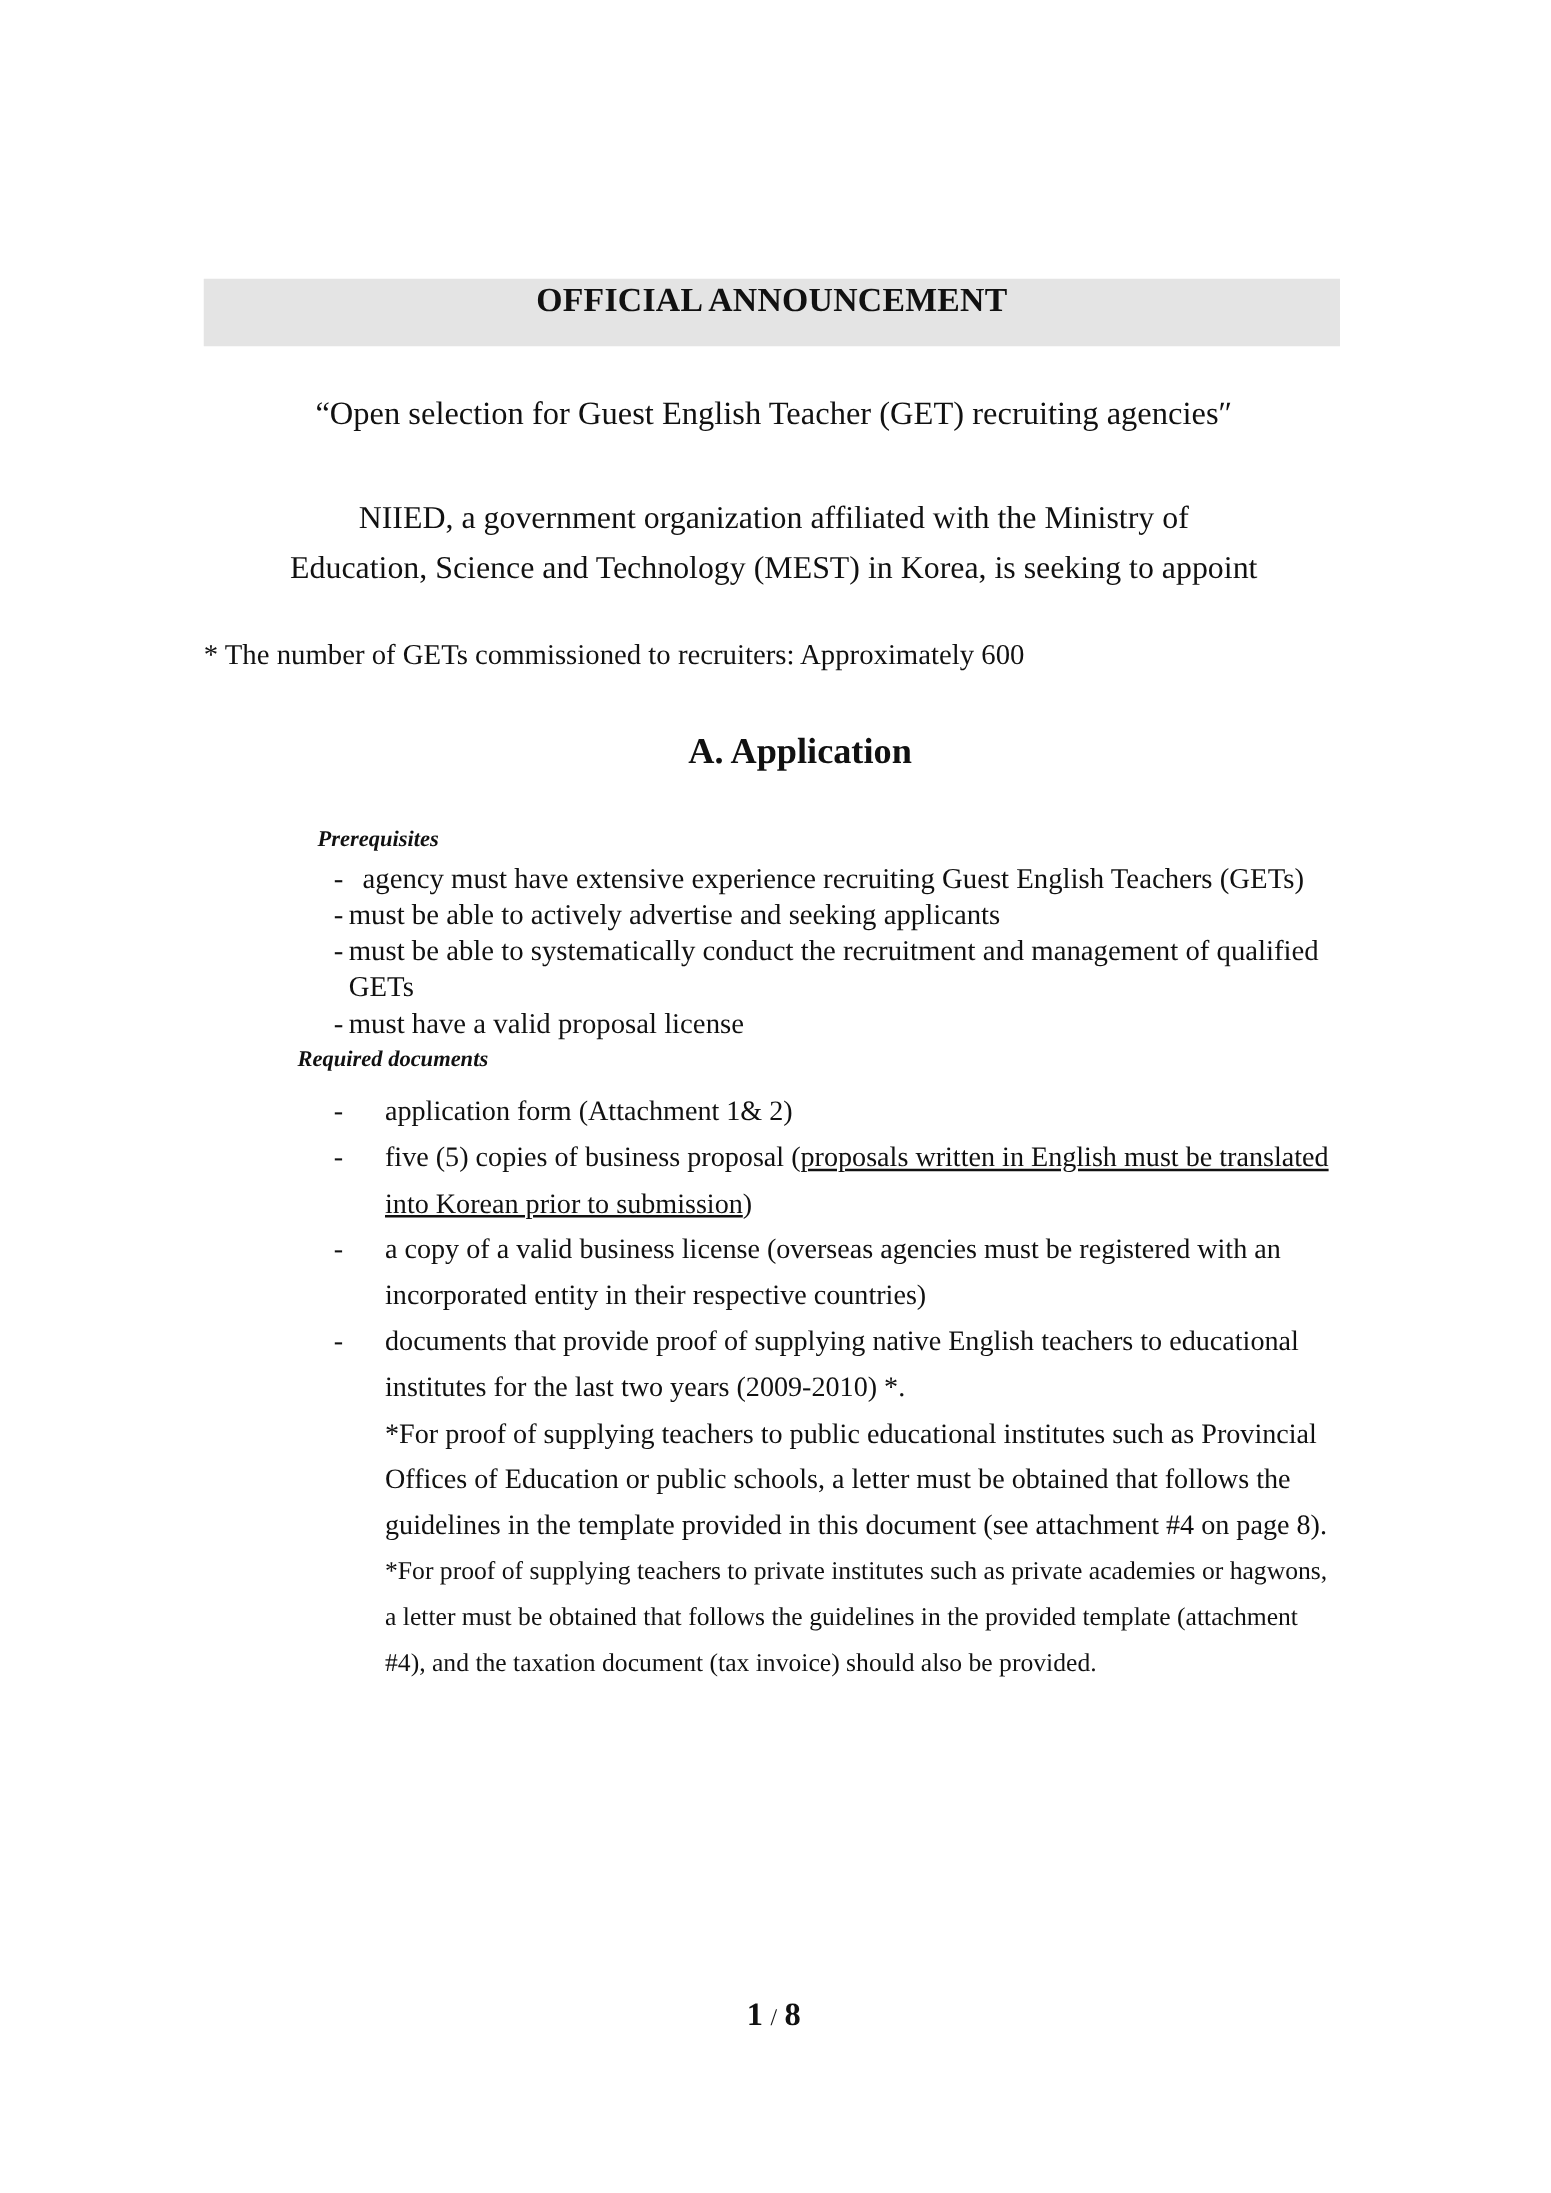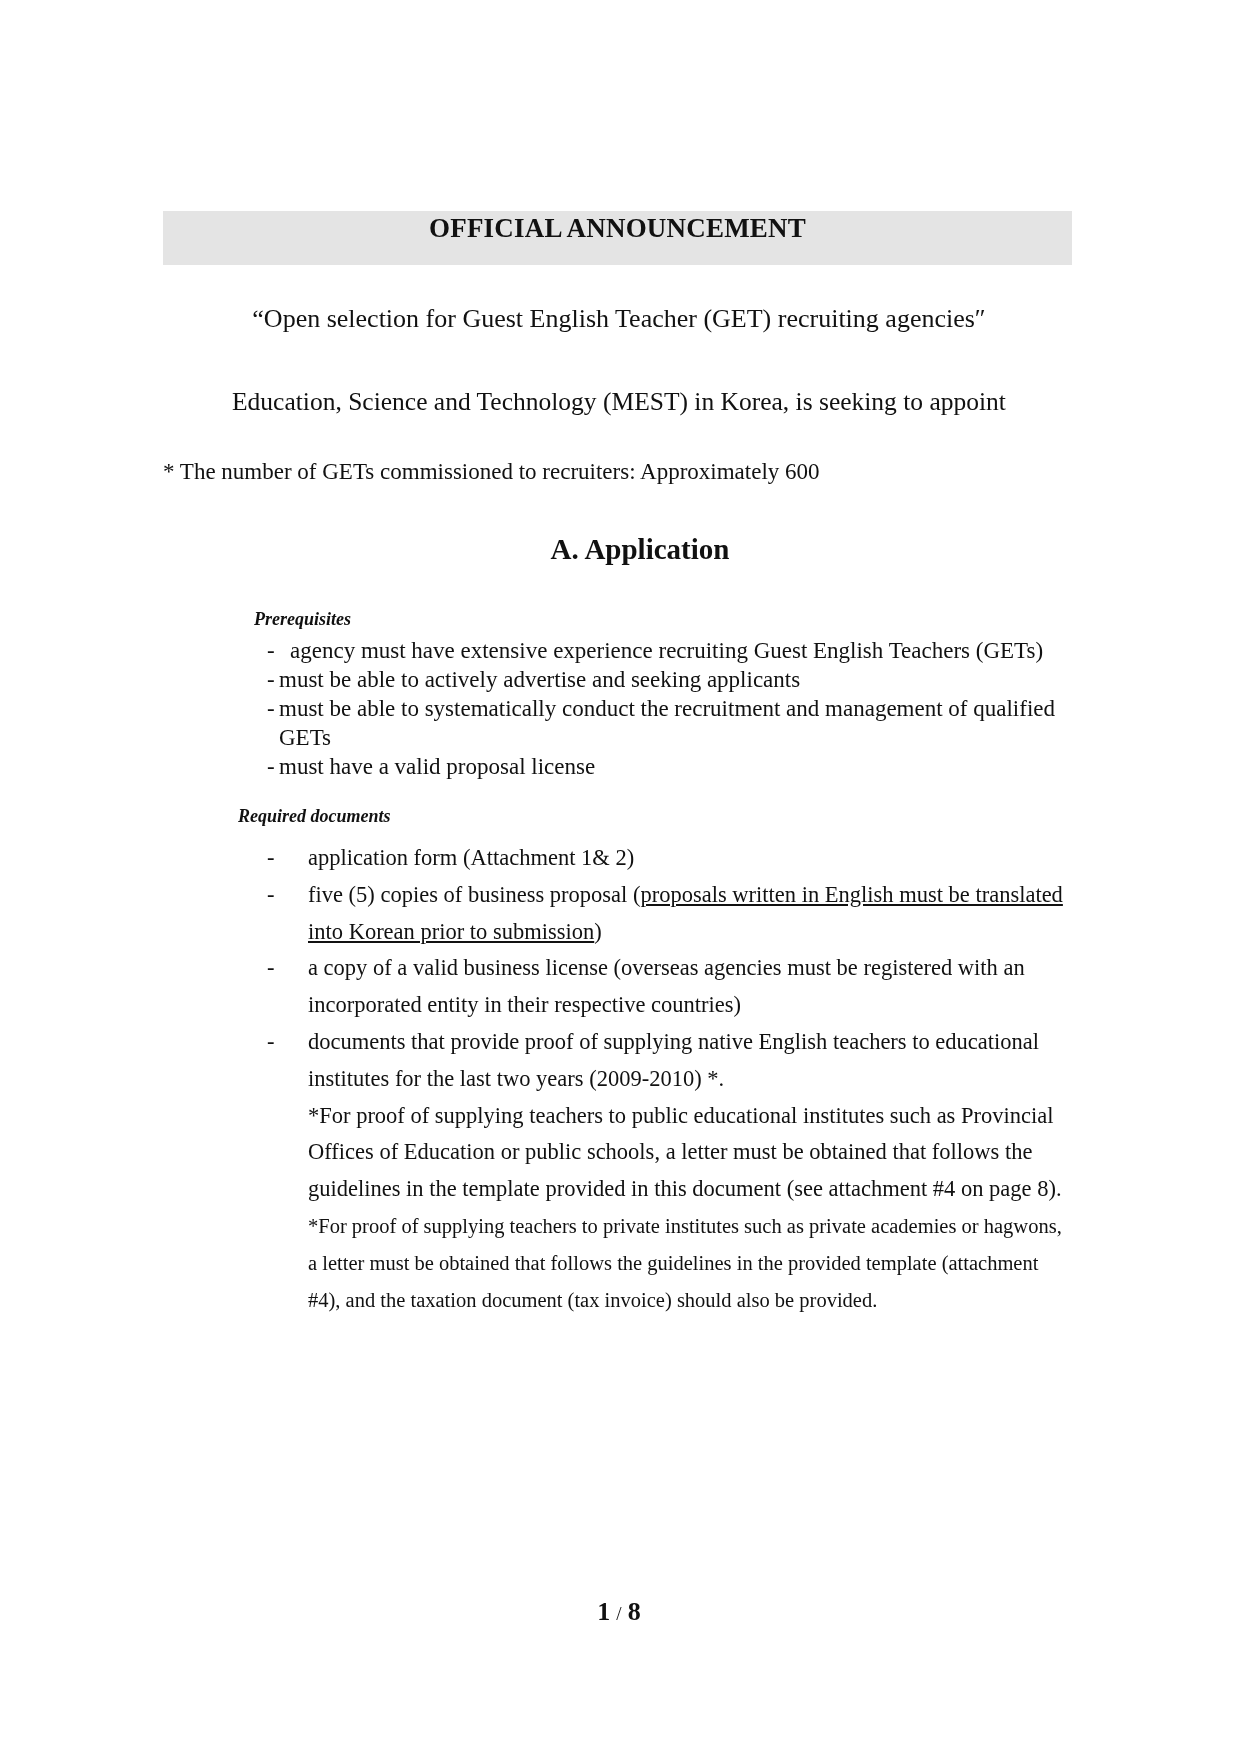--- a/index.html
+++ b/index.html
@@ -12,21 +12,21 @@
   .page {
     position: relative;
     width: 1241px;
     height: 1754px;
     background: #ffffff;
     overflow: hidden;
   }
   .content {
     position: absolute;
     left: 163px;
-    top: 4px;
+    top: 16px;
     width: 912px;
   }
   
   .banner {
     margin-top: 207px;
     width: 909px;
     background: #e4e4e4;
     text-align: center;
     padding: 4px 0 23px 0;
   }
@@ -67,21 +67,21 @@
     text-align: center;
   }
   
   .sub-heading {
     font-size: 18px;
     font-weight: bold;
     font-style: italic;
     line-height: 29px;
   }
   .prereq-heading { margin-top: 38px; padding-left: 91px; }
-  .reqdocs-heading { margin-top: 21px; padding-left: 75px; }
+  .reqdocs-heading { padding-left: 75px; }
   
   ul.doc-list { list-style: none; }
   ul.doc-list li { display: flex; padding-left: 104px; }
   ul.doc-list .dash { flex: 0 0 auto; }
   .prereq-list {
     margin-top: 2px;
     font-size: 23px;
     line-height: 29px;
   }
   .prereq-list .dash { width: 12px; }
@@ -118,20 +118,21 @@
 <div class="page">
   <div class="content">
 
     <div class="banner" style="background: rgb(228, 228, 228);">
       <span class="banner-text">OFFICIAL ANNOUNCEMENT</span>
     </div>
 
     <h1 class="doc-title">“Open selection for Guest English Teacher (GET) recruiting agencies″</h1>
 
     <div class="intro">
+      <div>NIIED, a government organization affiliated with the Ministry of</div>
       <div>Education, Science and Technology (MEST) in Korea, is seeking to appoint</div>
     </div>
 
     <div class="note">* The number of GETs commissioned to recruiters: Approximately 600</div>
 
     <h2 class="heading-a">A. Application</h2>
 
     <h3 class="sub-heading prereq-heading">Prerequisites</h3>
 
     <ul class="doc-list prereq-list">

